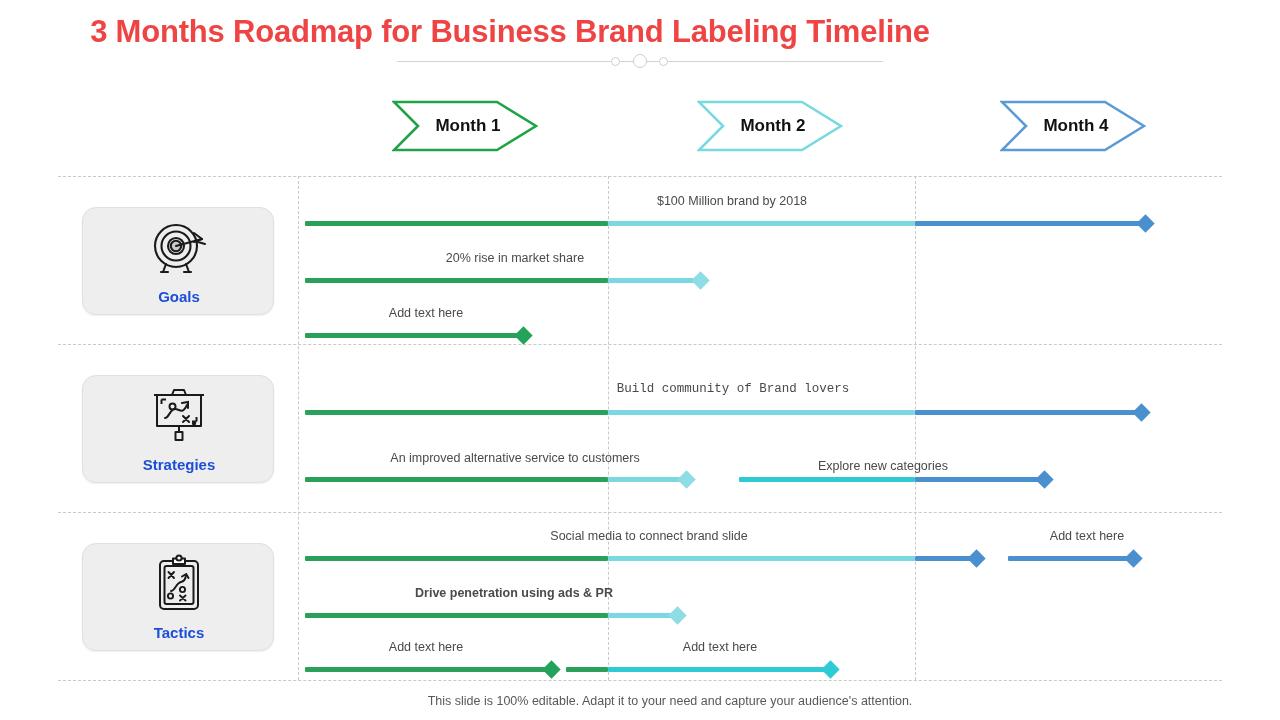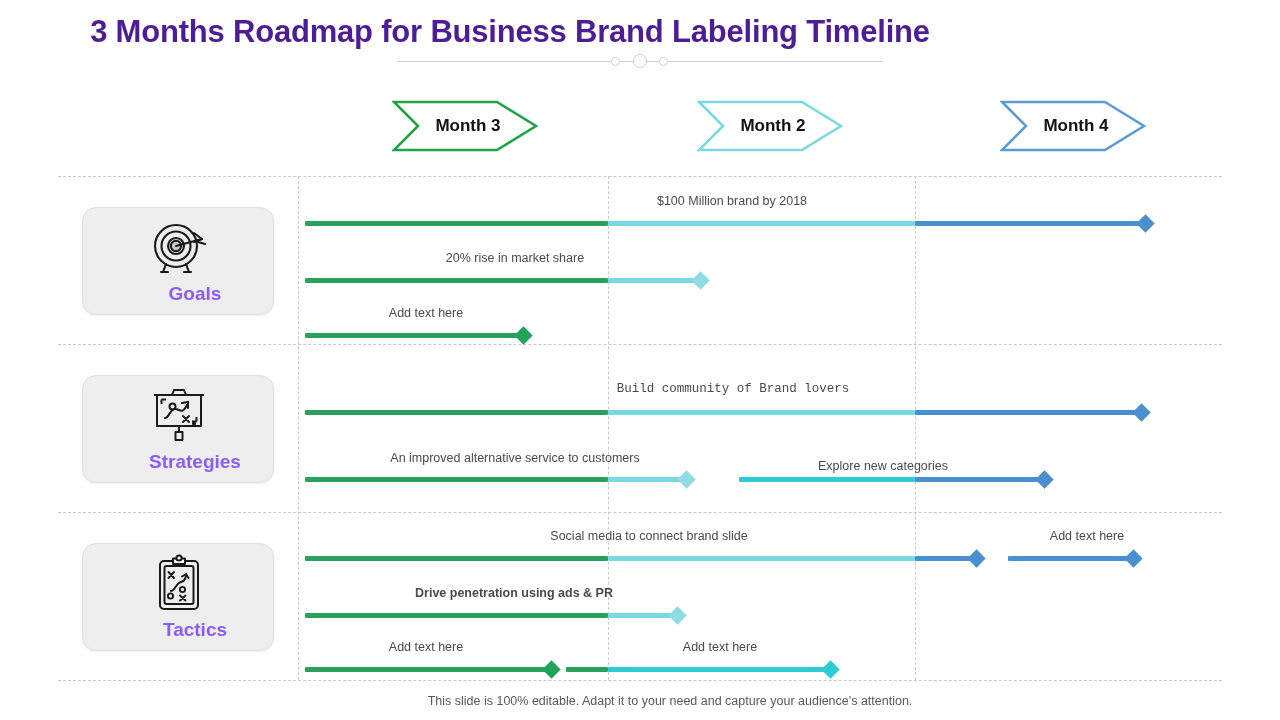--- a/index.html
+++ b/index.html
@@ -18,21 +18,21 @@
 
   
   #slide-title {
     position: absolute;
     top: 14px;
     left: 0;
     width: 1020px;
     text-align: center;
     font-size: 31px;
     font-weight: bold;
-    color: #4c1d95;
+    color: #ef4444;
     letter-spacing: -0.2px;
     white-space: nowrap;
   }
   #title-divider {
     position: absolute;
     top: 53px;
     left: 397px;
     width: 486px;
     height: 18px;
   }
@@ -120,26 +120,26 @@
     position: absolute;
     top: 9px;
     left: 0;
     width: 192px;
     display: flex;
     justify-content: center;
   }
   .cat-label {
     position: absolute;
     bottom: 9px;
-    left: 16px;
+    left: 0;
     width: 192px;
     text-align: center;
-    font-size: 19px;
+    font-size: 15px;
     font-weight: bold;
-    color: #8b5cf6;
+    color: #1d4ed8;
   }
 
   
   .bar {
     position: absolute;
     height: 5px;
     border-radius: 1px;
   }
   .bar-marker {
     position: absolute;
@@ -176,21 +176,21 @@
   <div class="rule"></div>
   <div class="dot small d1"></div>
   <div class="dot big d2"></div>
   <div class="dot small d3"></div>
 </div>
 
 <div class="month-arrow" id="month-1">
   <svg viewBox="0 0 146 56">
     <path d="M2,4 L105,4 L144,28 L105,52 L2,52 L26,28 Z" fill="none" stroke="#1FA346" stroke-width="2.6"></path>
   </svg>
-  <div class="m-label">Month 3</div>
+  <div class="m-label">Month 1</div>
 </div>
 
 <div class="month-arrow" id="month-2">
   <svg viewBox="0 0 146 56">
     <path d="M2,4 L105,4 L144,28 L105,52 L2,52 L26,28 Z" fill="none" stroke="#79D8E0" stroke-width="2.6"></path>
   </svg>
   <div class="m-label">Month 2</div>
 </div>
 
 <div class="month-arrow" id="month-3">

